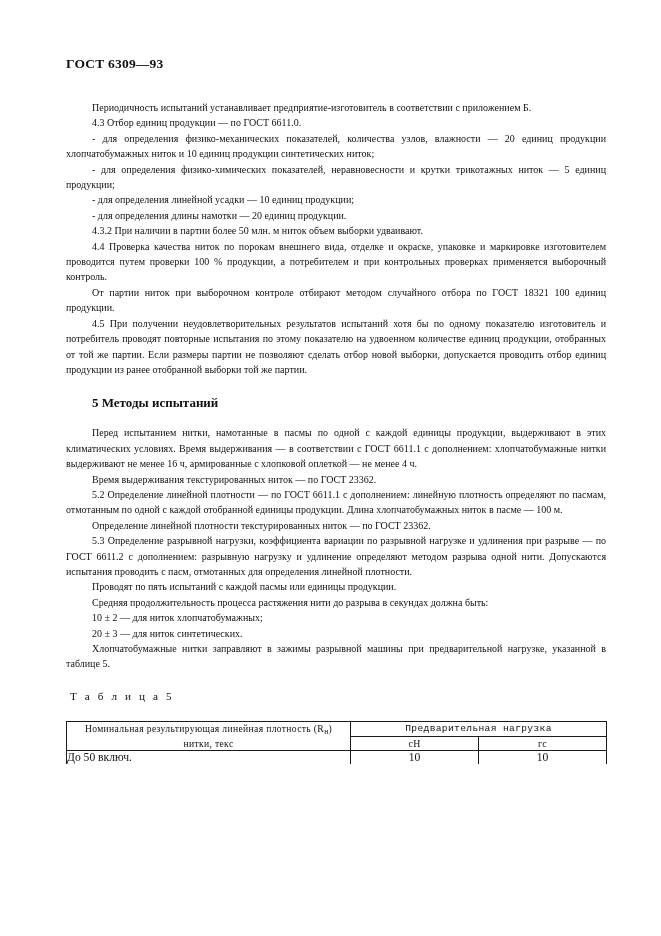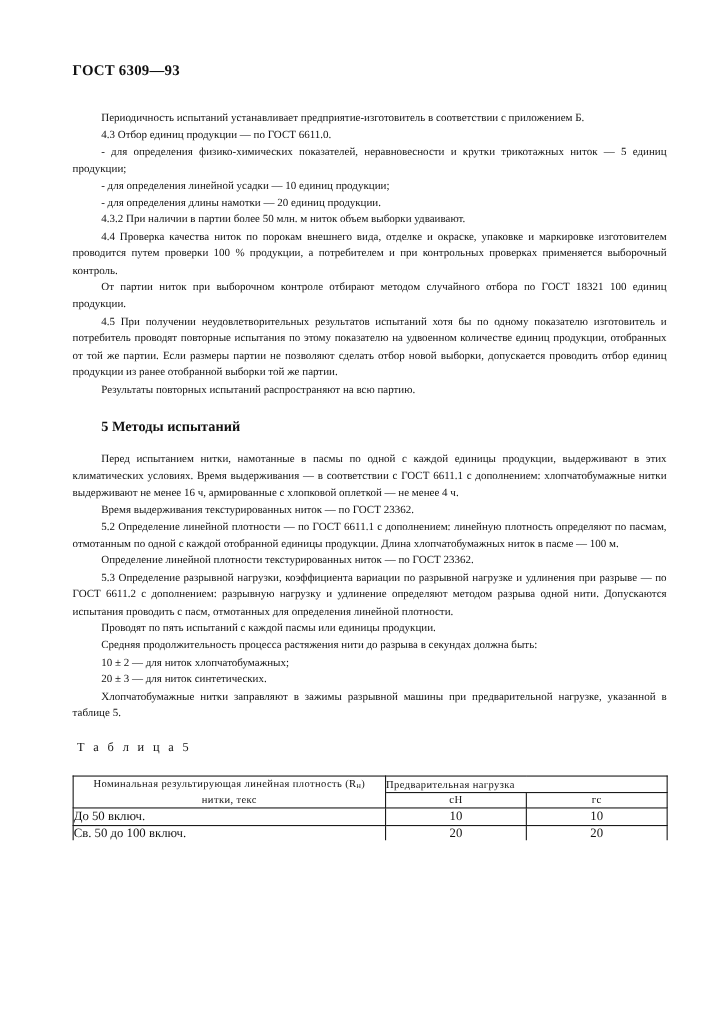--- a/index.html
+++ b/index.html
@@ -82,23 +82,24 @@
   }
   th.hdr-main {
     font-size: 9.6px;
     text-align: center;
     line-height: 13px;
     padding: 6px 8px;
     letter-spacing: 0.35px;
   }
   th.hdr-span {
     font-size: 9.6px;
-    text-align: left;
+    text-align: center;
     padding: 7px 4px;
     letter-spacing: 0.35px;
+    font-family: Liberation Mono, monospace;
   }
   th.hdr-unit {
     font-size: 9.8px;
     text-align: center;
     padding: 7px 4px;
     letter-spacing: 0.3px;
   }
   td.cell-label {
     font-size: 11.6px;
     text-align: left;
@@ -137,28 +138,28 @@
 <body>
 
 <div class="page">
 
   <div class="content">
 
     <div class="doc-header">ГОСТ 6309—93</div>
 
     <p class="para">Периодичность испытаний устанавливает предприятие-изготовитель в соответствии с прило­жением Б.</p>
     <p class="para last">4.3 Отбор единиц продукции — по ГОСТ 6611.0.</p>
+    <p class="para">- для определения физико-механических показателей, количества узлов, влажности — 20 единиц продукции хлопчатобумажных ниток и 10 единиц продукции синтетических ниток;</p>
     <p class="para">- для определения физико-химических показателей, неравновесности и крутки трикотажных ниток — 5 единиц продукции;</p>
     <p class="para last">- для определения линейной усадки — 10 единиц продукции;</p>
     <p class="para last">- для определения длины намотки — 20 единиц продукции.</p>
     <p class="para last">4.3.2 При наличии в партии более 50 млн. м ниток объем выборки удваивают.</p>
     <p class="para">4.4 Проверка качества ниток по порокам внешнего вида, отделке и окраске, упаковке и маркировке изготовителем проводится путем проверки 100 % продукции, а потребителем и при контрольных проверках применяется выборочный контроль.</p>
     <p class="para">От партии ниток при выборочном контроле отбирают методом случайного отбора по ГОСТ 18321 100 единиц продукции.</p>
     <p class="para">4.5 При получении неудовлетворительных результатов испытаний хотя бы по одному показа­телю изготовитель и потребитель проводят повторные испытания по этому показателю на удвоен­ном количестве единиц продукции, отобранных от той же партии. Если размеры партии не позволяют сделать отбор новой выборки, допускается проводить отбор единиц продукции из ранее отобранной выборки той же партии.</p>
-    <p class="para last">Результаты повторных испытаний распространяют на всю партию.</p>
 
     <h2 class="section-heading">5 Методы испытаний</h2>
 
     <p class="para">Перед испытанием нитки, намотанные в пасмы по одной с каждой единицы продукции, выдерживают в этих климатических условиях. Время выдерживания — в соответствии с ГОСТ 6611.1 с дополнением: хлопчатобумажные нитки выдерживают не менее 16 ч, армированные с хлопковой оплеткой — не менее 4 ч.</p>
     <p class="para last">Время выдерживания текстурированных ниток — по ГОСТ 23362.</p>
     <p class="para">5.2 Определение линейной плотности — по ГОСТ 6611.1 с дополнением: линейную плотность определяют по пасмам, отмотанным по одной с каждой отобранной единицы продукции. Длина хлопчатобумажных ниток в пасме — 100 м.</p>
     <p class="para last">Определение линейной плотности текстурированных ниток — по ГОСТ 23362.</p>
     <p class="para">5.3 Определение разрывной нагрузки, коэффициента вариации по разрывной нагрузке и удлинения при разрыве — по ГОСТ 6611.2 с дополнением: разрывную нагрузку и удлинение определяют методом разрыва одной нити. Допускаются испытания проводить с пасм, отмотанных для определения линейной плотности.</p>
     <p class="para last">Проводят по пять испытаний с каждой пасмы или единицы продукции.</p>
     <p class="para last">Средняя продолжительность процесса растяжения нити до разрыва в секундах должна быть:</p>

